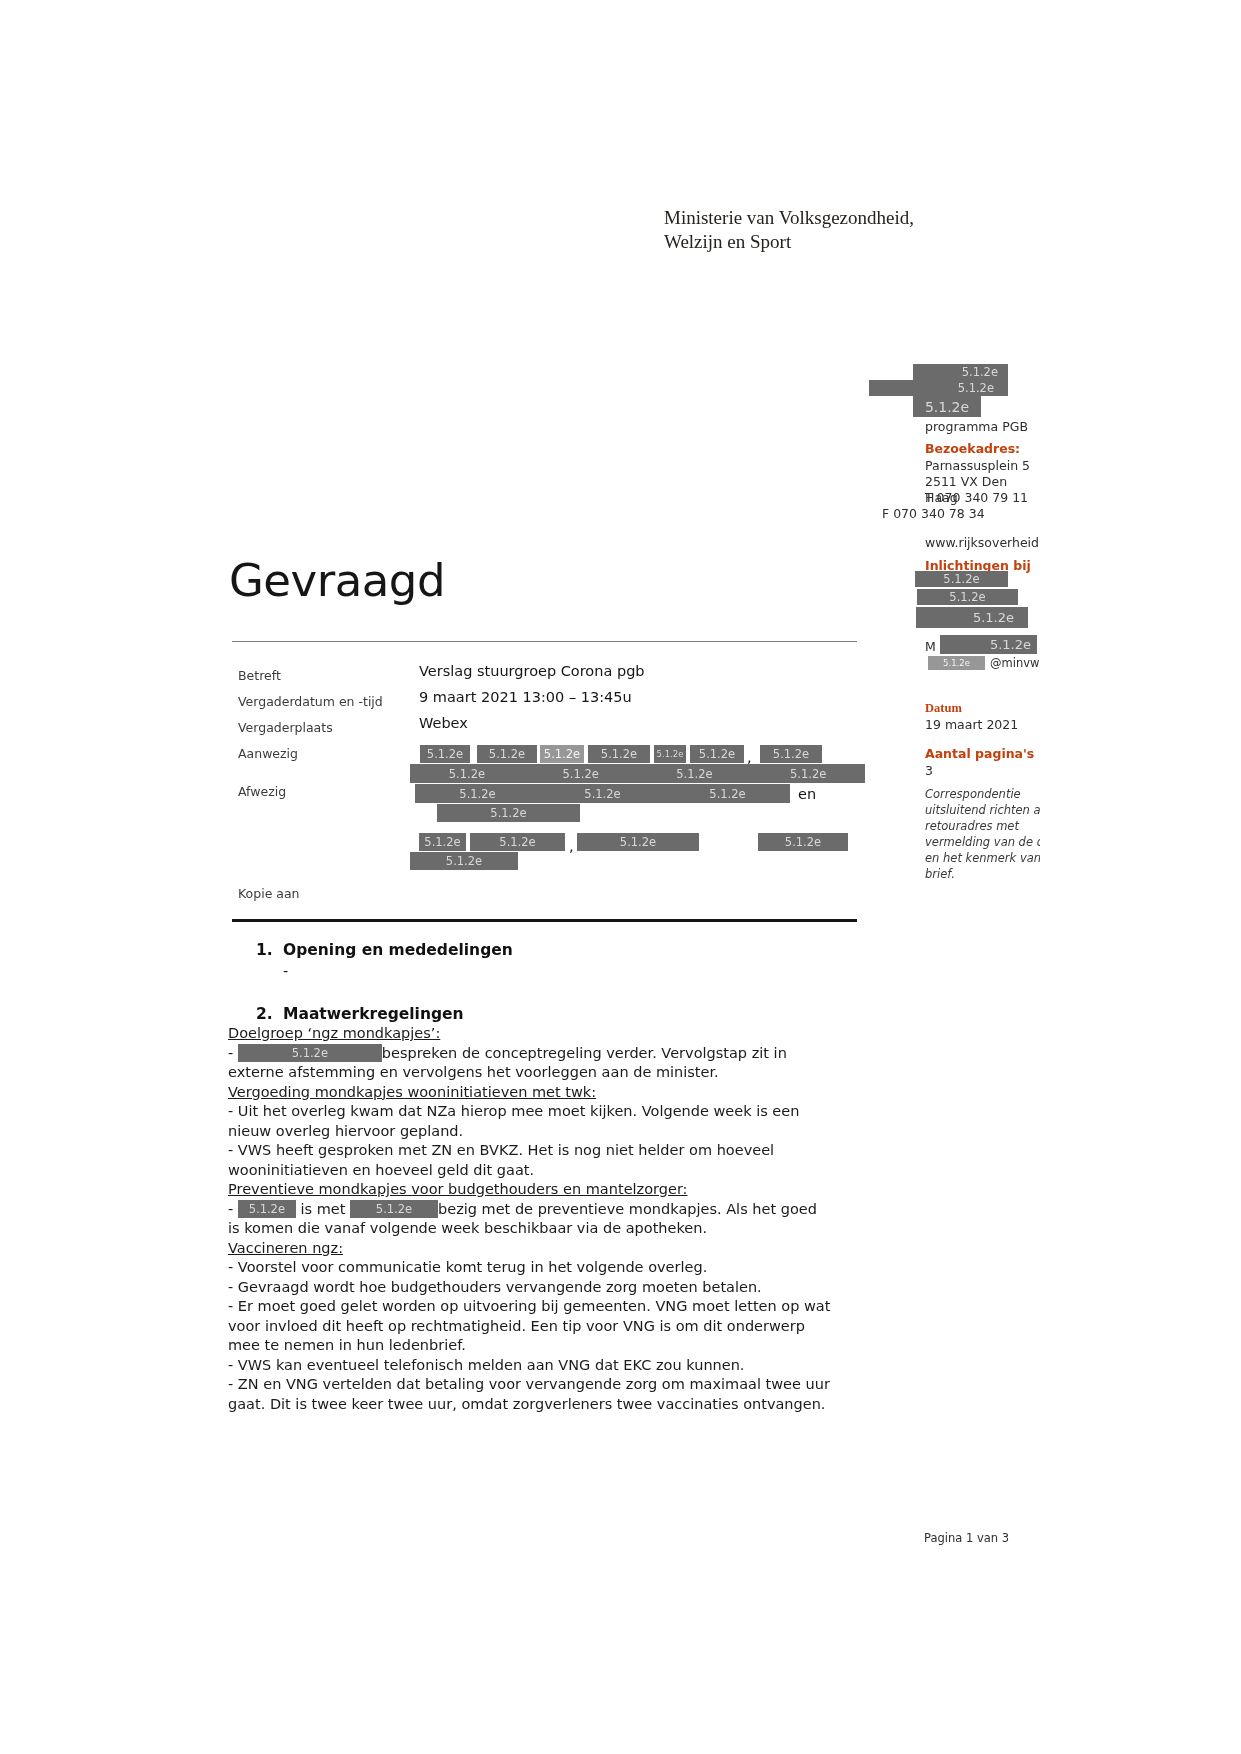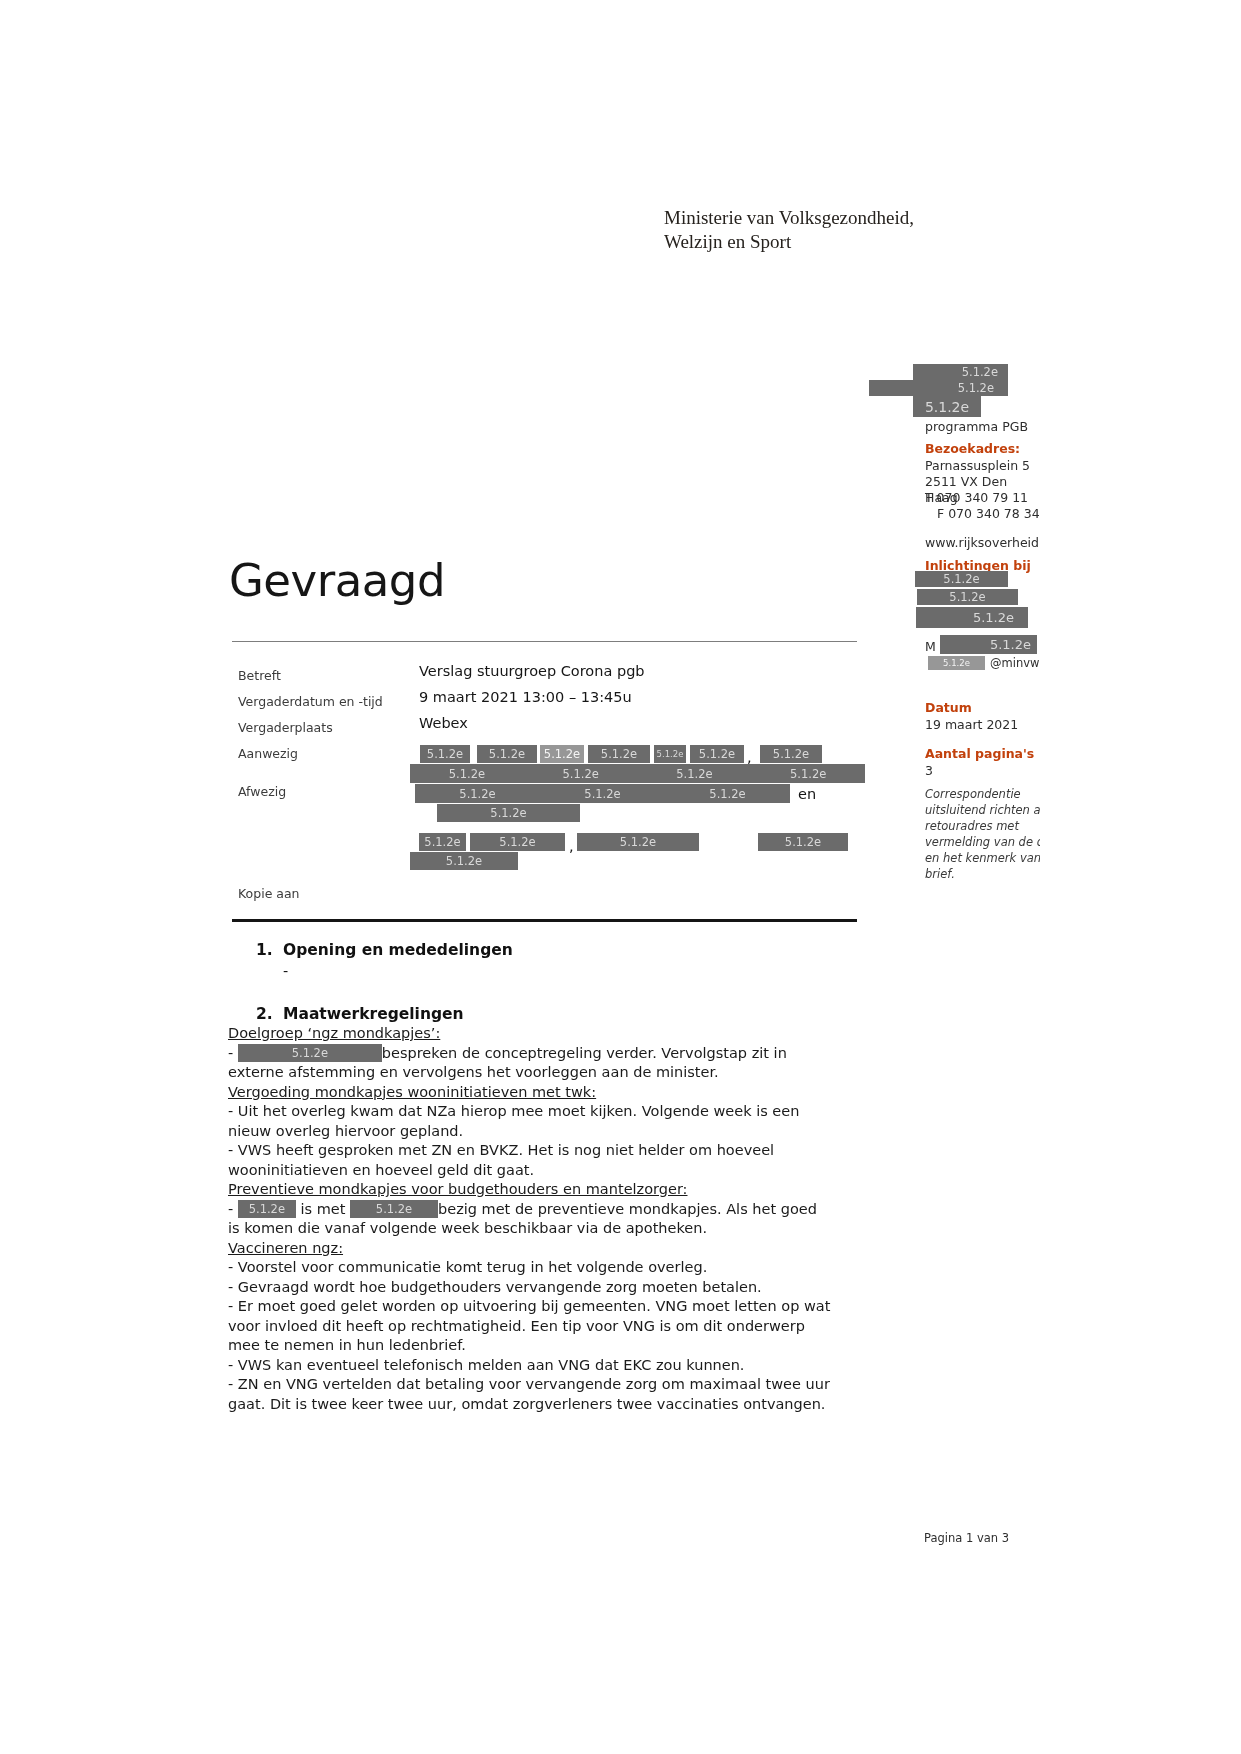--- a/index.html
+++ b/index.html
@@ -56,35 +56,35 @@
   <div class="redact right" style="left:913px;top:364px;width:95px;height:16px;padding-right:10px;box-sizing:border-box;">5.1.2e</div>
   <div class="redact right" style="left:869px;top:380px;width:139px;height:16px;padding-right:14px;box-sizing:border-box;">5.1.2e</div>
   <div class="redact big" style="left:913px;top:396px;width:68px;height:21px;">5.1.2e</div>
 
   <div class="side" style="left:925px;top:419px;">programma PGB</div>
 
   <div class="side side-b" style="left:925px;top:441px;">Bezoekadres:</div>
   <div class="side" style="left:925px;top:458px;">Parnassusplein 5</div>
   <div class="side" style="left:925px;top:474px;">2511 VX  Den Haag</div>
   <div class="side" style="left:925px;top:490px;">T  070 340 79 11</div>
-  <div class="side" style="left:937px;top:506px;">F  070 340 78 34</div>
+  <div class="side" style="left:882px;top:506px;">F  070 340 78 34</div>
 
   <div class="side" style="left:925px;top:535px;">www.rijksoverheid.nl</div>
 
   <div class="side side-b" style="left:925px;top:558px;">Inlichtingen bij</div>
   <div class="redact" style="left:915px;top:571px;width:93px;height:16px;">5.1.2e</div>
   <div class="redact" style="left:917px;top:589px;width:101px;height:16px;">5.1.2e</div>
   <div class="redact med right" style="left:916px;top:607px;width:112px;height:21px;padding-right:14px;box-sizing:border-box;">5.1.2e</div>
 
   <div class="side" style="left:925px;top:639px;">M</div>
   <div class="redact med right" style="left:940px;top:635px;width:97px;height:19px;padding-right:6px;box-sizing:border-box;">5.1.2e</div>
   <div class="redact light tiny" style="left:928px;top:656px;width:57px;height:14px;">5.1.2e</div>
   <div class="side" style="left:990px;top:655px;font-size:11.5px;">@minvws.nl</div>
 
-  <div class="side side-b" style="left:925px;top:700px;">Datum</div>
+  <div class="side side-b" style="left:925px;top:700px;font-family:Liberation Serif, serif;">Datum</div>
   <div class="side" style="left:925px;top:717px;">19 maart 2021</div>
 
   <div class="side side-b" style="left:925px;top:746px;">Aantal pagina's</div>
   <div class="side" style="left:925px;top:763px;">3</div>
 
   <div class="side side-i" style="left:925px;top:786px;width:158px;">Correspondentie uitsluitend richten aan het retouradres met vermelding van de datum en het kenmerk van deze brief.</div>
 
   <div class="title">Gevraagd</div>
   <div class="hr1"></div>
 

